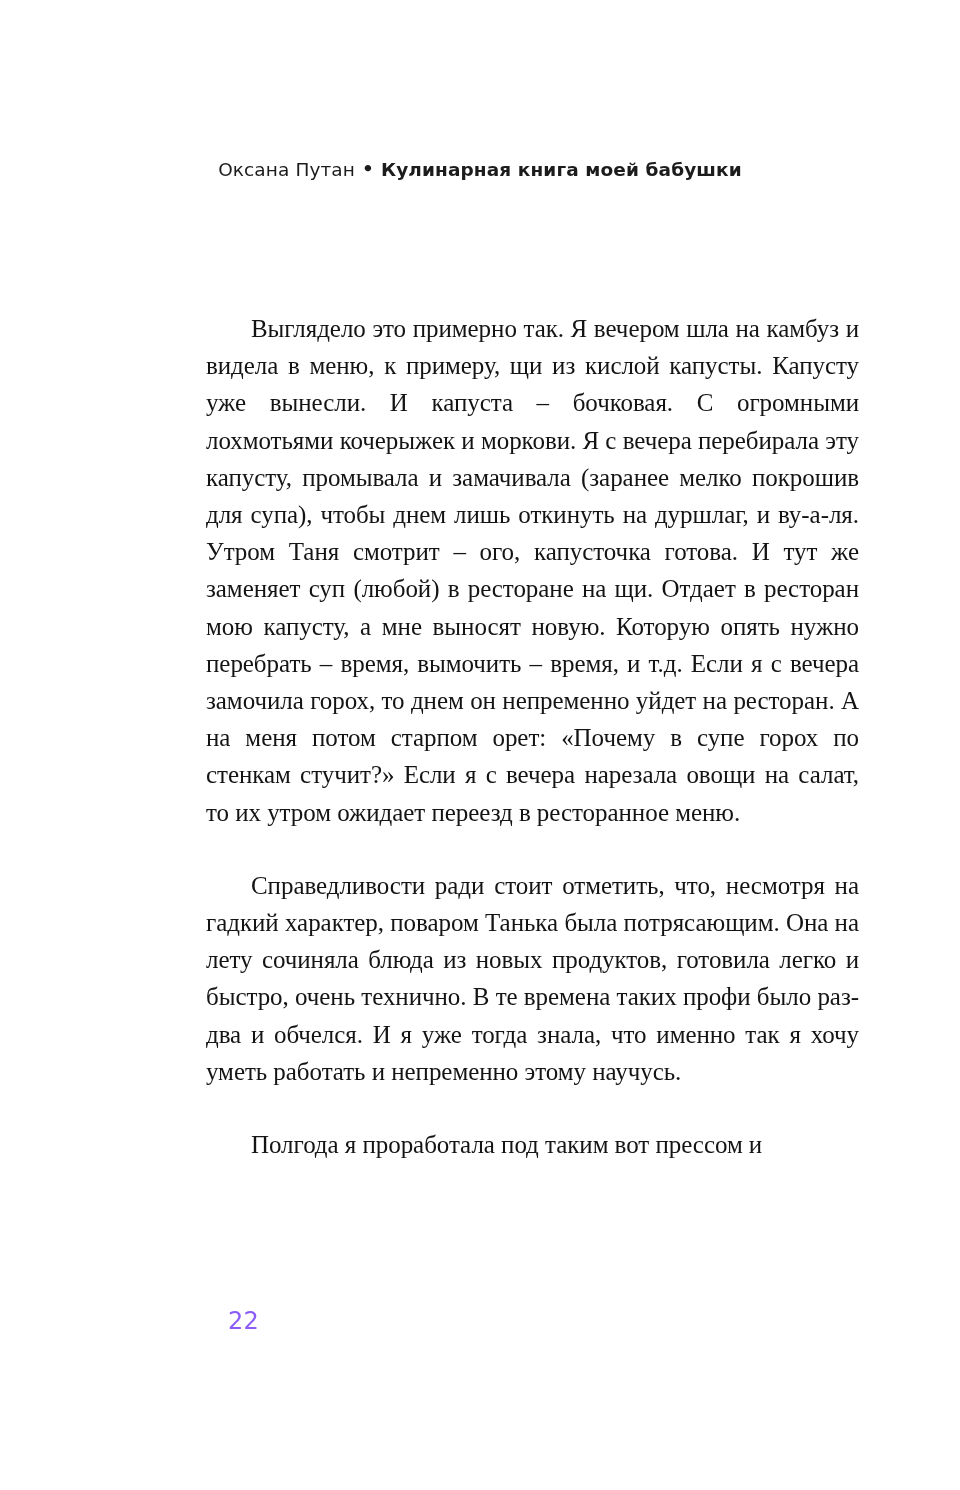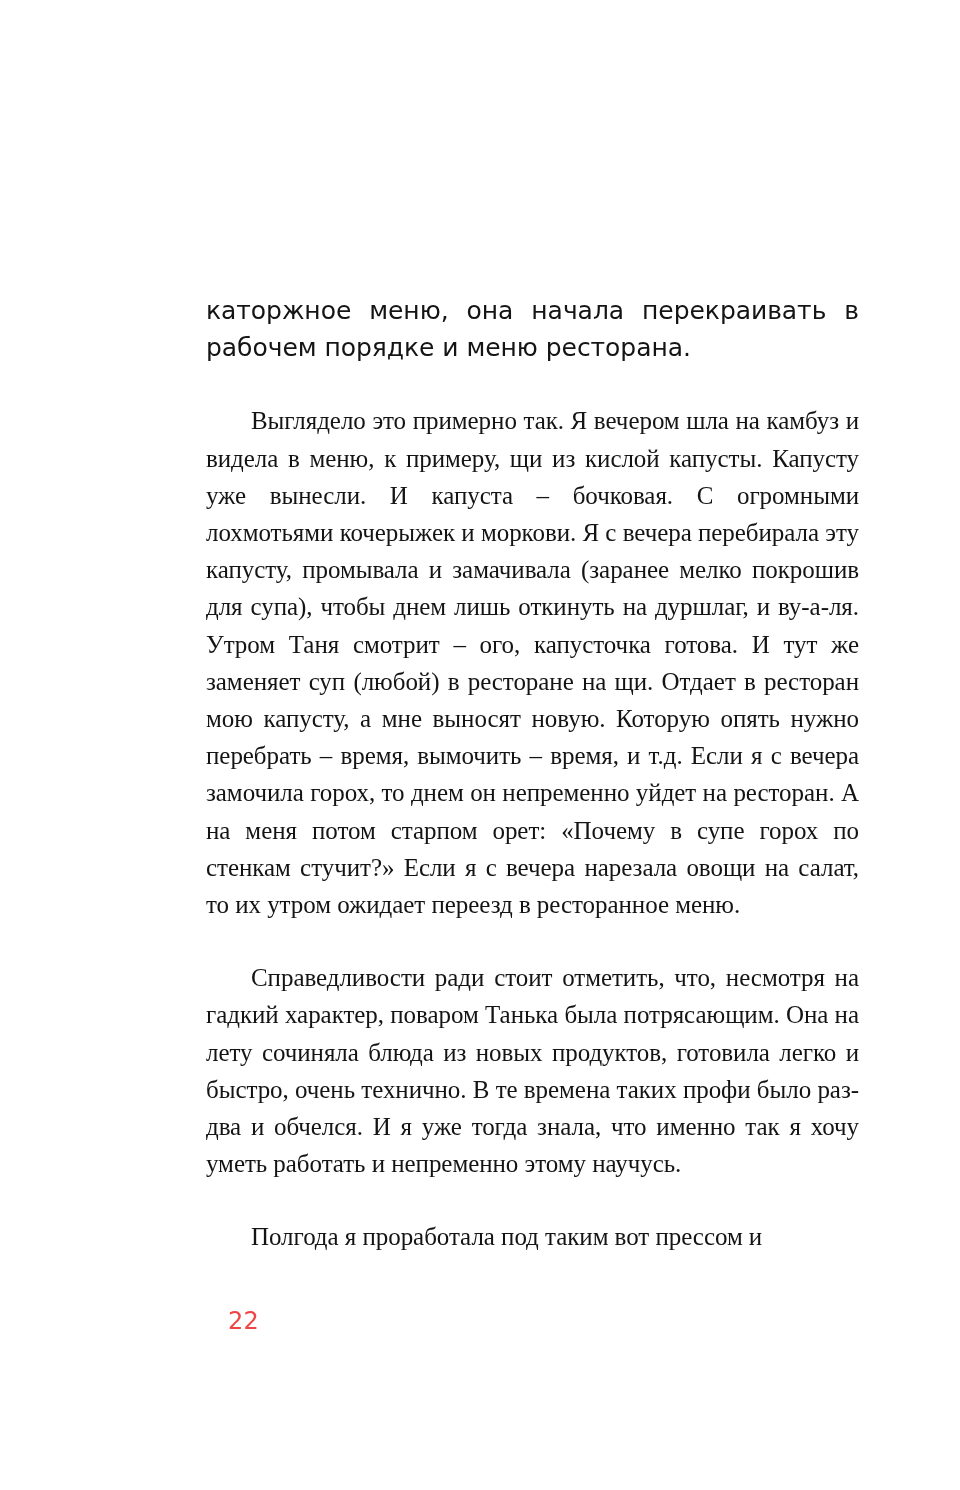--- a/index.html
+++ b/index.html
@@ -76,33 +76,35 @@
     height: 18px;
   }
 
   
   .folio {
     position: absolute;
     left: 228px;
     top: 1306px;
     font-size: 24px;
     line-height: 30px;
-    color: #ef4444;
+    color: #8b5cf6;
     letter-spacing: 0.2px;
   }
 </style>
 </head>
 <body>
 
 <div class="page">
 
+  <div class="running-head">
+    <span class="author">Оксана Путан</span><span class="sep">•</span><span class="book-title">Кулинарная книга моей бабушки</span>
+  </div>
 
   <div class="text-column">
 
-    <p class="body-par">каторжное меню, она начала перекраивать в рабочем порядке и меню ресторана.</p>
 
     <div class="par-gap"></div>
 
     <p class="body-par indent">Выглядело это примерно так. Я вечером шла на камбуз и видела в меню, к примеру, щи из кислой капусты. Капусту уже вынесли. И капуста – бочковая. С огромными лохмотьями кочерыжек и моркови. Я с вечера перебирала эту капусту, промывала и замачивала (заранее мелко покрошив для супа), чтобы днем лишь откинуть на дуршлаг, и ву-а-ля. Утром Таня смотрит – ого, капусточка готова. И тут же заменяет суп (любой) в ресторане на щи. Отдает в ресторан мою капусту, а мне выносят новую. Которую опять нужно перебрать – время, вымочить – время, и т.д. Если я с вечера замочила горох, то днем он непременно уйдет на ресторан. А на меня потом старпом орет: «Почему в супе горох по стенкам стучит?» Если я с вечера нарезала овощи на салат, то их утром ожидает переезд в ресторанное меню.</p>
 
     <div class="par-gap"></div>
 
     <p class="body-par indent">Справедливости ради стоит отметить, что, несмотря на гадкий характер, поваром Танька была потрясающим. Она на лету сочиняла блюда из новых продуктов, готовила легко и быстро, очень технично. В те времена таких профи было раз-два и обчелся. И я уже тогда знала, что именно так я хочу уметь работать и непременно этому научусь.</p>
 
     <div class="par-gap"></div>

